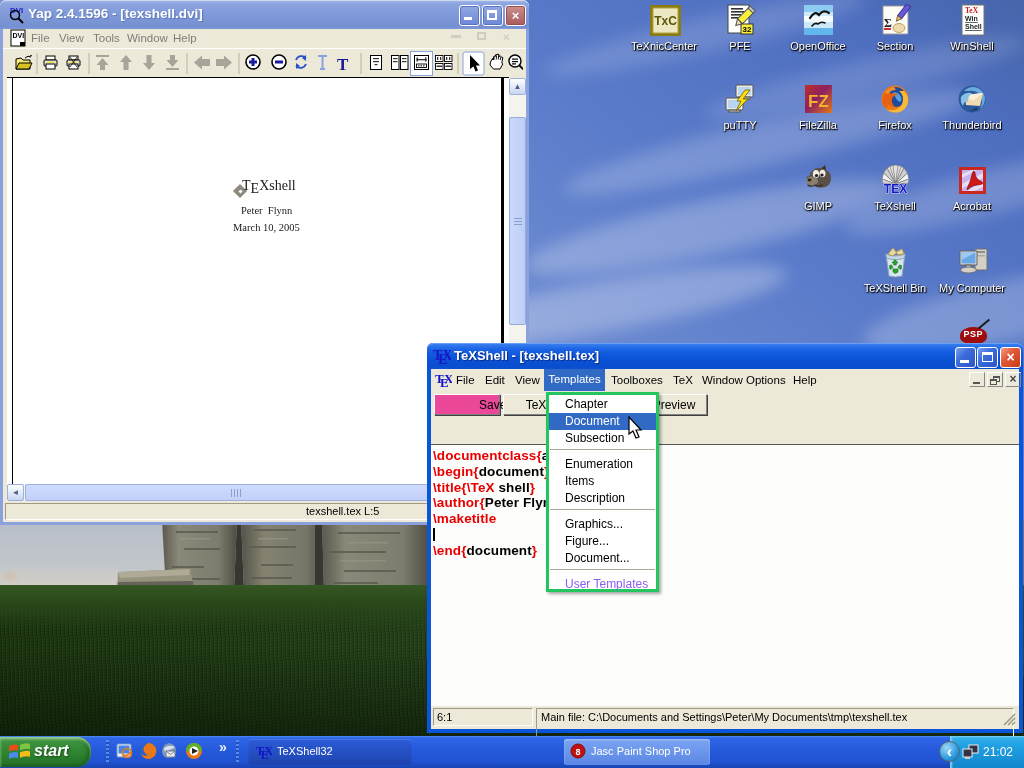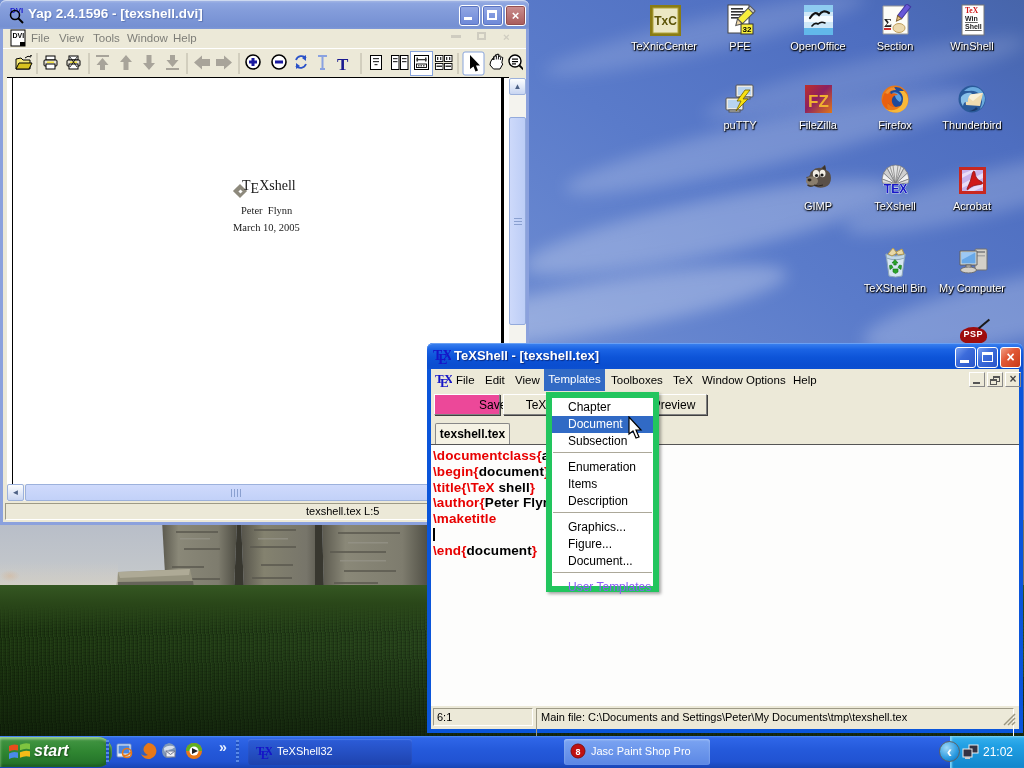--- a/index.html
+++ b/index.html
@@ -53,21 +53,21 @@
 #texshell { left:427px; top:343px; width:596px; height:390px; background:#ece9d8;
   border-left:4px solid #0a55da; border-right:4px solid #0a55da; border-bottom:4px solid #0a55da;
   border-radius:6px 6px 0 0; }
 #ts-title { position:absolute; left:-4px; top:0; width:596px; height:26px; border-radius:6px 6px 0 0;
   background:linear-gradient(#3d83f0 0%, #1a63e4 25%, #0d54d8 55%, #0a4ed0 85%, #0c50d2 100%);
   box-shadow:inset 0 1px 0 #6aa0f4; }
 #ts-title .titletext { position:absolute; left:27px; top:5px; }
 
 
 #dropdown { position:absolute; left:546px; top:392px; width:113px; height:200px; background:#fff;
-  border:6px solid #22c55e; box-shadow:2px 2px 3px rgba(0,0,0,0.35); font-size:12px; z-index:30; }
+  border:3px solid #22c55e; box-shadow:2px 2px 3px rgba(0,0,0,0.35); font-size:12px; z-index:30; }
 #dropdown .mi { height:17px; line-height:17px; padding-left:16px; color:#000; }
 #dropdown .sel { background:#316ac5; color:#fff; }
 #dropdown .sep { height:9px; position:relative; }
 #dropdown .sep:before { content:""; position:absolute; left:1px; right:1px; top:2px; border-top:1px solid #aca899; }
 #dropdown .gray { color:#8b5cf6; }
 
 
 #taskbar { position:absolute; left:0; top:736px; width:1024px; height:32px;
   background:linear-gradient(#4b8af5 0%, #2f66e8 6%, #2459da 45%, #2153d2 80%, #1845b4 100%); z-index:50; }
 .taskbtn { position:absolute; top:3px; height:26px; border-radius:3px; color:#fff; font-size:11px; }
@@ -608,23 +608,20 @@
     <span class="abs" style="left:574px;top:3px;width:16px;height:15px;border:1px solid #fff;border-right-color:#888;border-bottom-color:#888;color:#444;font-weight:bold;font-size:12px;text-align:center;line-height:13px;">×</span>
   </div>
 
   <div class="abs beige" style="left:0;top:48px;width:588px;height:30px;">
     <div class="abs" style="left:3px;top:3px;width:66px;height:21px;background:#ec4899;border:1px solid;border-color:#fff #808080 #808080 #fff;box-shadow:1px 1px 0 #404040;text-align:center;line-height:20px;font-size:12px;padding-left:44px;">Save</div>
     <div class="abs" style="left:72px;top:3px;width:66px;height:21px;background:#ece9d8;border:1px solid;border-color:#fff #808080 #808080 #fff;box-shadow:1px 1px 0 #404040;text-align:center;line-height:20px;font-size:12px;">TeX</div>
     <div class="abs" style="left:141px;top:3px;width:66px;height:21px;background:#ece9d8;border:1px solid;border-color:#fff #808080 #808080 #fff;box-shadow:1px 1px 0 #404040;text-align:center;line-height:20px;font-size:12px;">LaTeX</div>
     <div class="abs" style="left:210px;top:3px;width:66px;height:21px;background:#ece9d8;border:1px solid;border-color:#fff #808080 #808080 #fff;box-shadow:1px 1px 0 #404040;text-align:center;line-height:20px;font-size:12px;">Preview</div>
   </div>
 
-  <div class="abs beige" style="left:0;top:78px;width:588px;height:23px;">
-    <div class="abs" style="left:4px;top:2px;width:75px;height:21px;background:#f5f2e4;border:1px solid #888;border-bottom:none;border-radius:2px 2px 0 0;font-weight:bold;font-size:12px;text-align:center;line-height:20px;">texshell.tex</div>
-  </div>
 
   <div class="abs" style="left:0;top:101px;width:588px;height:262px;background:#fdfdfc;border-top:1px solid #555;">
     <div class="abs" style="left:2px;top:3px;font-size:13.5px;font-weight:bold;line-height:15.8px;letter-spacing:0.1px;white-space:pre;color:#e80000;"><span>\documentclass{</span><span style="color:#000">a</span>
 <span>\begin{</span><span style="color:#000">document</span><span>}</span>
 <span>\title{\TeX </span><span style="color:#000">shell</span><span>}</span>
 <span>\author{</span><span style="color:#000">Peter Flynn</span><span>}</span>
 <span>\maketitle</span>
 <span style="display:inline-block;width:2px;height:13px;background:#000;vertical-align:-2px;"></span>
 <span>\end{</span><span style="color:#000">document</span><span>}</span></div>
   </div>
@@ -657,21 +654,21 @@
   <div class="sep"></div>
   <div class="mi gray">User Templates</div>
 </div>
 
 <svg class="abs" style="left:628px;top:416px;z-index:60;" width="20" height="28" viewBox="0 0 20 28">
   <polygon points="1,1 1,18 5,15 8,22 11,21 8,14 13,14" fill="#fff" stroke="#000" stroke-width="1.2"></polygon>
 </svg>
 
 <div id="taskbar">
 
-  <div class="abs" style="left:0;top:1px;width:112px;height:30px;border-radius:0 14px 14px 0;
+  <div class="abs" style="left:0;top:1px;width:91px;height:30px;border-radius:0 14px 14px 0;
     background:linear-gradient(#78b26e 0%, #3f9340 12%, #2f8531 50%, #25742a 88%, #1d5c22 100%);
     box-shadow:inset 0 2px 3px #9ed490, inset -3px 0 4px #1a5a1e;">
     <span class="abs" style="left:34px;top:5px;font-size:16px;font-weight:bold;font-style:italic;color:#fff;text-shadow:1px 1px 2px #1a4a1a;">start</span>
     <svg class="abs" style="left:8px;top:4px;" width="24" height="22" viewBox="0 0 24 22">
       <g transform="skewY(-6)">
           <path d="M1,5 Q5,3 10,5 L10,10.5 Q5,8.5 1,10.5 Z" fill="#e84e1c"></path>
       <path d="M12,5 Q17,3 22,5 L22,10.5 Q17,8.5 12,10.5 Z" fill="#7ec440"></path>
       <path d="M1,12.5 Q5,10.5 10,12.5 L10,18 Q5,16 1,18 Z" fill="#4a8ae8"></path>
       <path d="M12,12.5 Q17,10.5 22,12.5 L22,18 Q17,16 12,18 Z" fill="#f4bc18"></path>
         </g>

